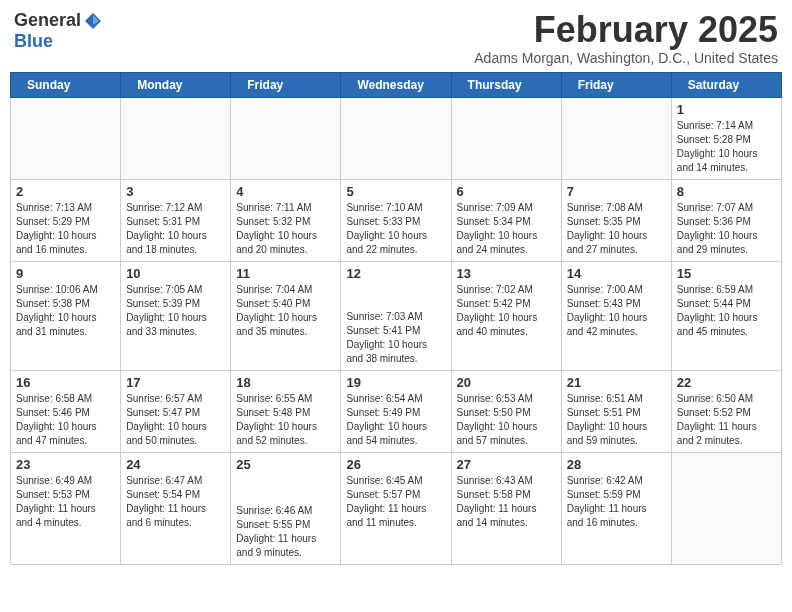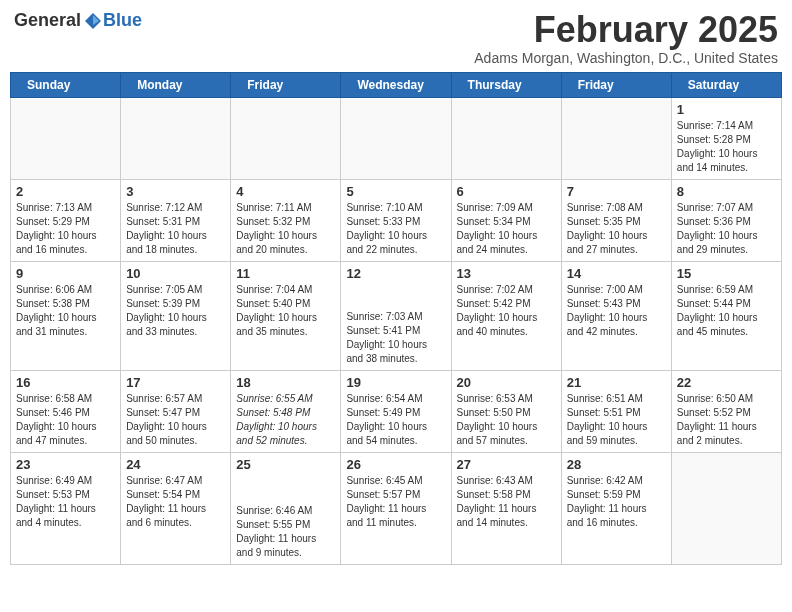--- a/index.html
+++ b/index.html
@@ -12,20 +12,21 @@
     }
     .header-area {
       display: flex;
       align-items: flex-start;
       justify-content: space-between;
       margin-bottom: 6px;
       padding: 0 4px;
     }
     .logo-area {
       display: flex;
+      flex-direction: column;
       align-items: flex-start;
     }
     .logo-text {
       display: flex;
       align-items: center;
     }
     .logo-general {
       font-size: 18px;
       font-weight: bold;
       color: #333;
@@ -180,21 +181,21 @@
         <td>
           <span class="day-number">8</span>
           <div class="day-info" style="white-space: pre-line;">Sunrise: 7:07 AM
 Sunset: 5:36 PM
 Daylight: 10 hours and 29 minutes.</div>
         </td>
       </tr>
       <tr>
         <td>
           <span class="day-number">9</span>
-          <div class="day-info" style="white-space: pre-line;">Sunrise: 6:06 AM
+          <div class="day-info" style="white-space: pre-line;">Sunrise: 10:06 AM
 Sunset: 5:38 PM
 Daylight: 10 hours and 31 minutes.</div>
         </td>
         <td>
           <span class="day-number">10</span>
           <div class="day-info" style="white-space: pre-line;">Sunrise: 7:05 AM
 Sunset: 5:39 PM
 Daylight: 10 hours and 33 minutes.</div>
         </td>
         <td>
@@ -236,21 +237,21 @@
 Daylight: 10 hours and 47 minutes.</div>
         </td>
         <td>
           <span class="day-number">17</span>
           <div class="day-info" style="white-space: pre-line;">Sunrise: 6:57 AM
 Sunset: 5:47 PM
 Daylight: 10 hours and 50 minutes.</div>
         </td>
         <td>
           <span class="day-number">18</span>
-          <div class="day-info" style="white-space: pre-line; font-style: italic;">Sunrise: 6:55 AM
+          <div class="day-info" style="white-space: pre-line;">Sunrise: 6:55 AM
 Sunset: 5:48 PM
 Daylight: 10 hours and 52 minutes.</div>
         </td>
         <td>
           <span class="day-number">19</span>
           <div class="day-info" style="white-space: pre-line;">Sunrise: 6:54 AM
 Sunset: 5:49 PM
 Daylight: 10 hours and 54 minutes.</div>
         </td>
         <td>

